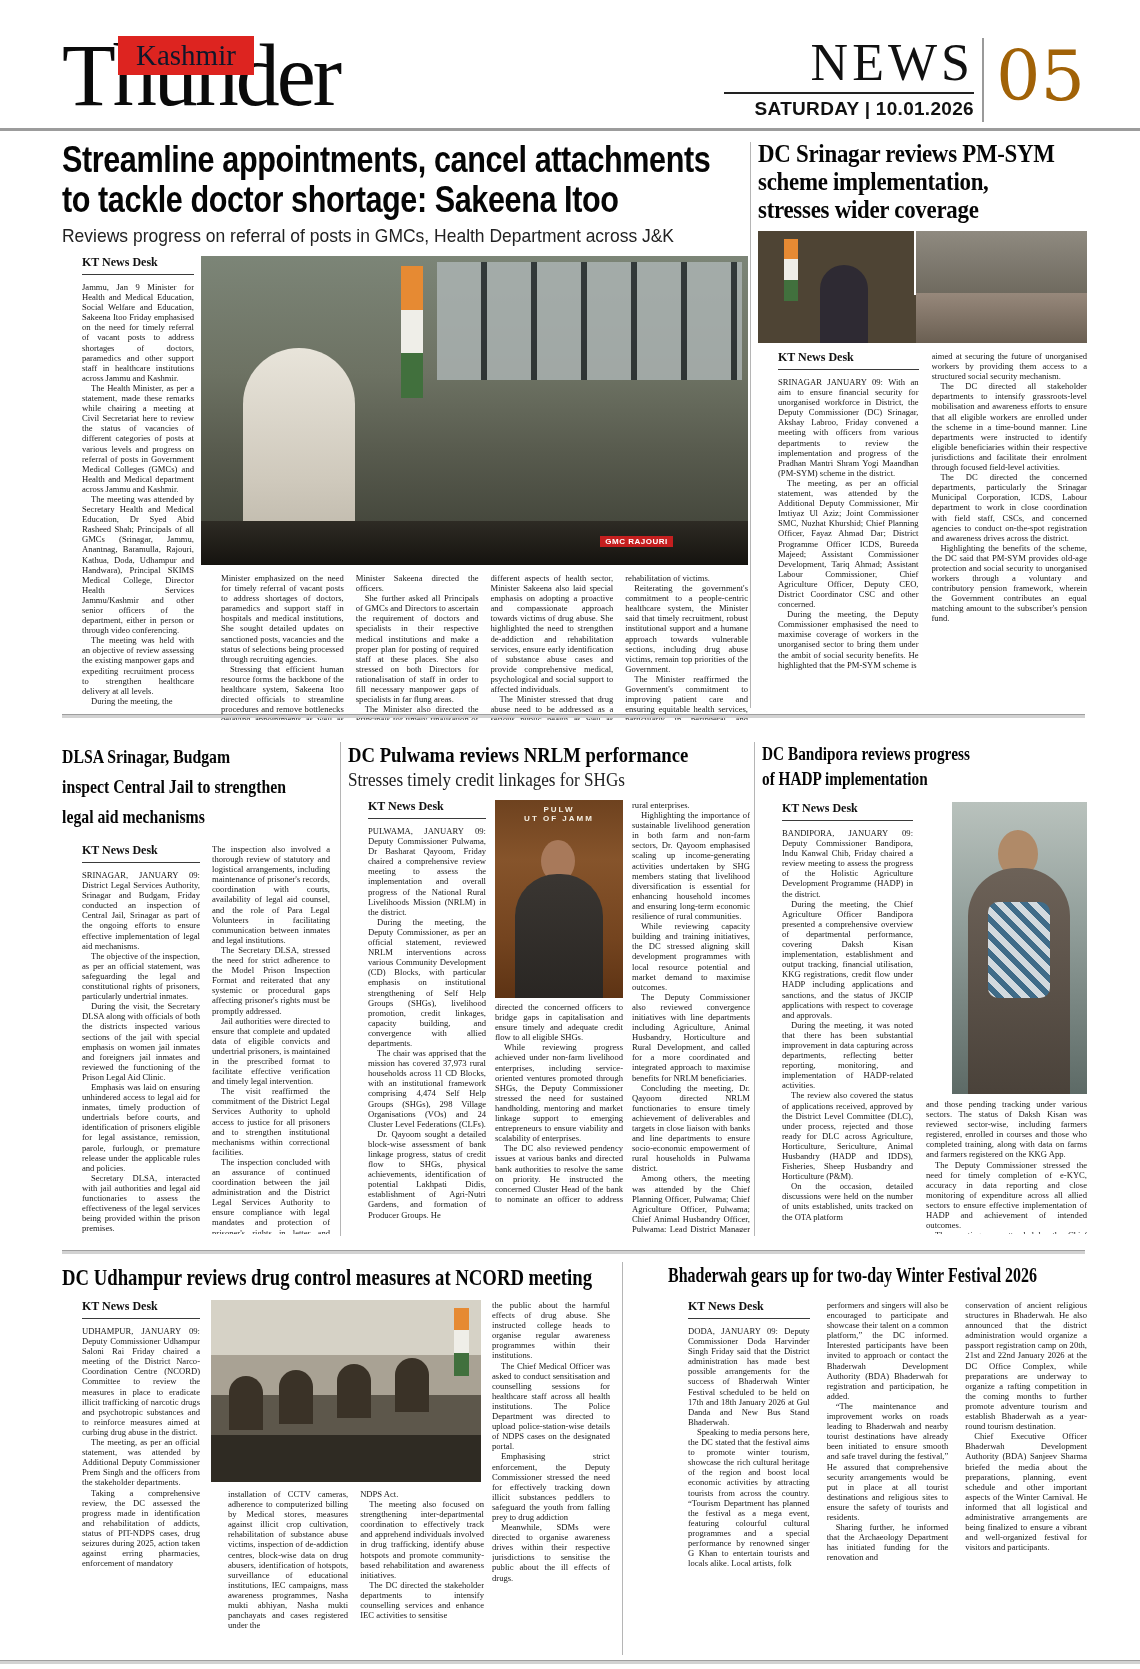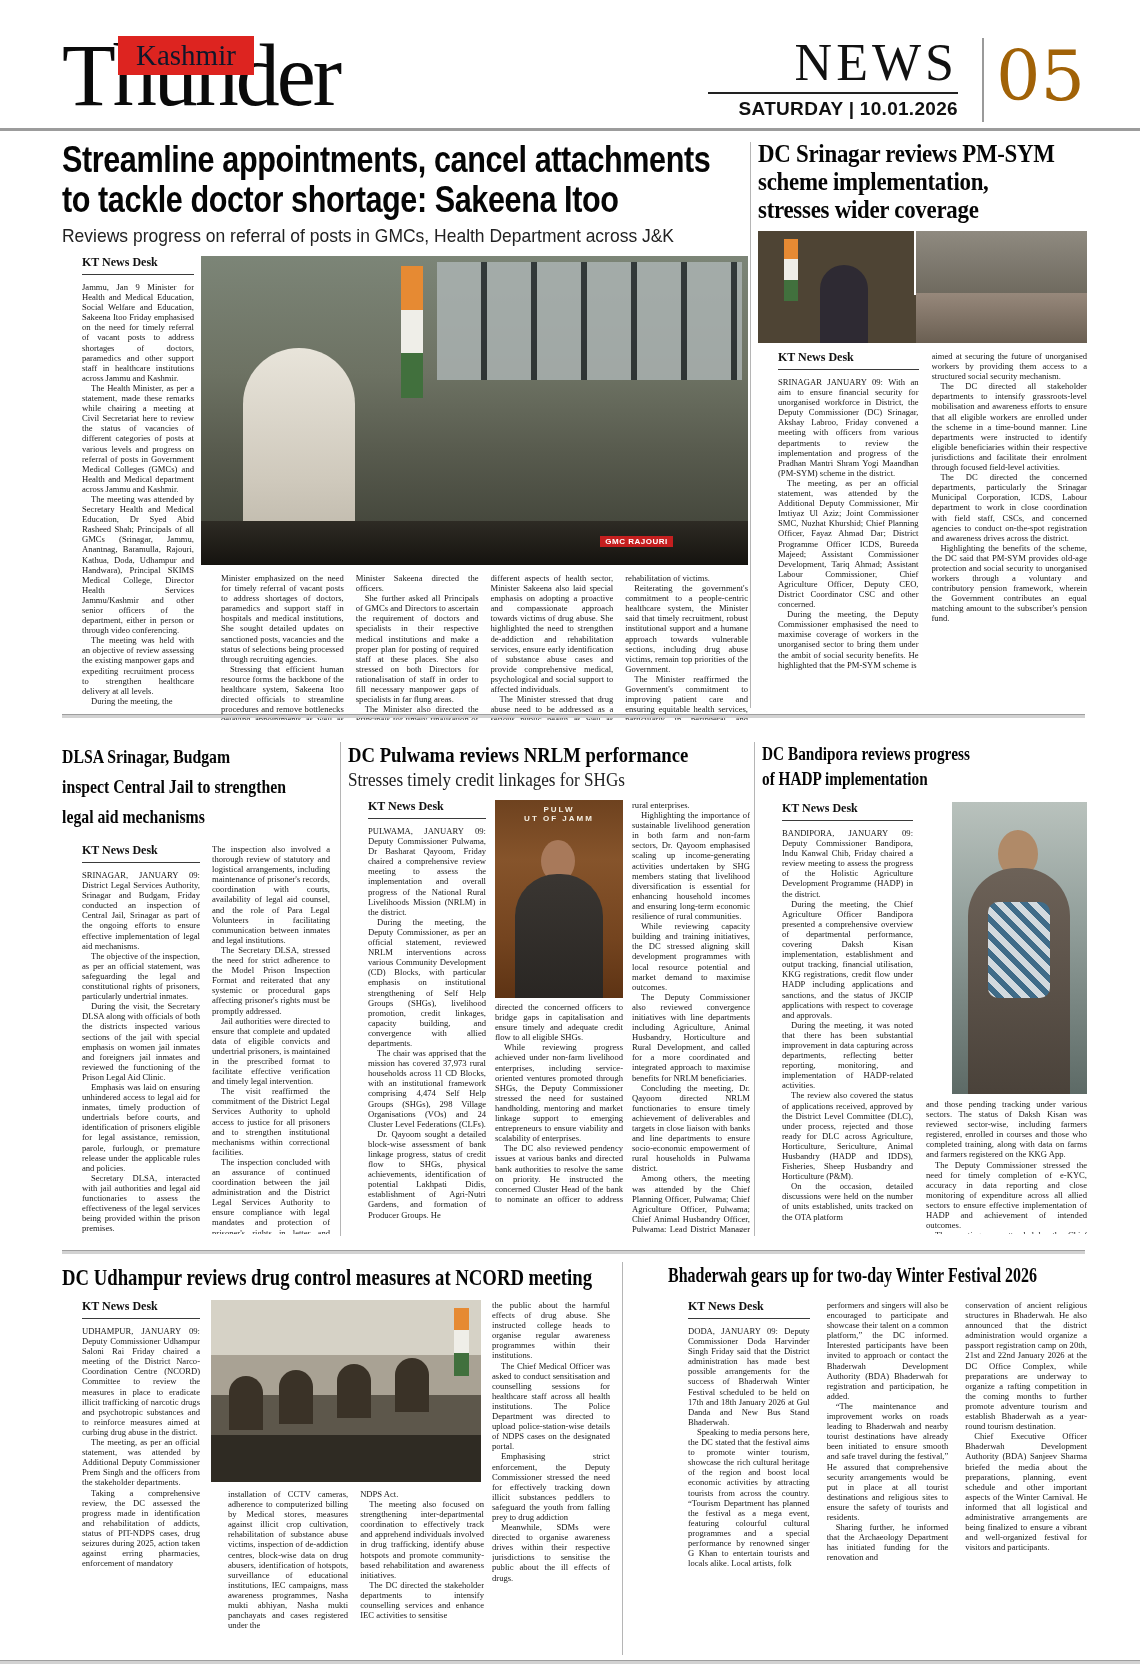--- a/index.html
+++ b/index.html
@@ -6,21 +6,21 @@
   .page{position:relative;width:1140px;height:1669px;background:#ffffff;margin:0 auto;
         overflow:hidden;font-family:"Liberation Serif",serif;color:#141414;}
   
   .brand{position:absolute;left:62px;top:30px;width:420px;height:98px;}
   .brand-name{font-family:"Liberation Serif",serif;font-size:88px;line-height:92px;
               color:#0a0a0a;letter-spacing:-3px;}
   .brand-tag{position:absolute;left:56px;top:6px;background:#dd2420;color:#0f172a;
              font-family:"Liberation Serif",serif;font-size:29px;line-height:29px;
              padding:5px 18px;letter-spacing:0;}
   .header-right{position:absolute;right:55px;top:38px;display:flex;align-items:flex-start;}
-  .news-block{text-align:right;padding-right:24px;}
+  .news-block{text-align:right;padding-right:8px;}
   .news-label{font-family:"Liberation Serif",serif;font-size:52px;line-height:50px;
               letter-spacing:4px;color:#111;}
   .news-rule{height:2px;background:#222;margin:4px 0 4px 0;width:250px;margin-left:auto;}
   .date-line{font-family:"Liberation Sans",sans-serif;font-weight:bold;font-size:19px;
              letter-spacing:0.3px;color:#111;}
   .header-vline{width:2px;background:#9a9a9a;height:84px;margin:0 12px 0 0;}
   .page-number{font-family:"DejaVu Serif",serif;font-size:70px;line-height:76px;color:#a16207;}
   .header-rule{position:absolute;left:0;top:128px;width:1140px;height:3px;background:#9c9c9c;}
   
   .hl-sans{font-family:"Liberation Sans",sans-serif;font-weight:800;color:#060606;

